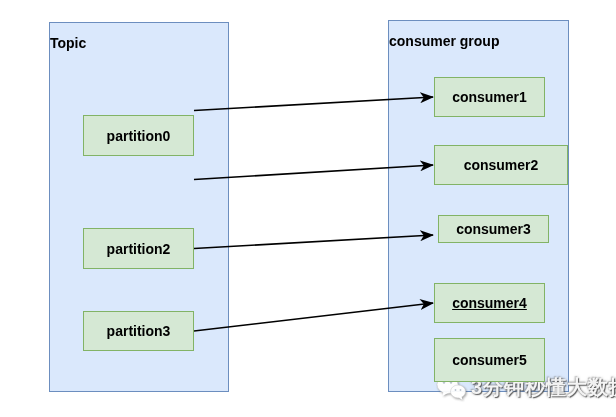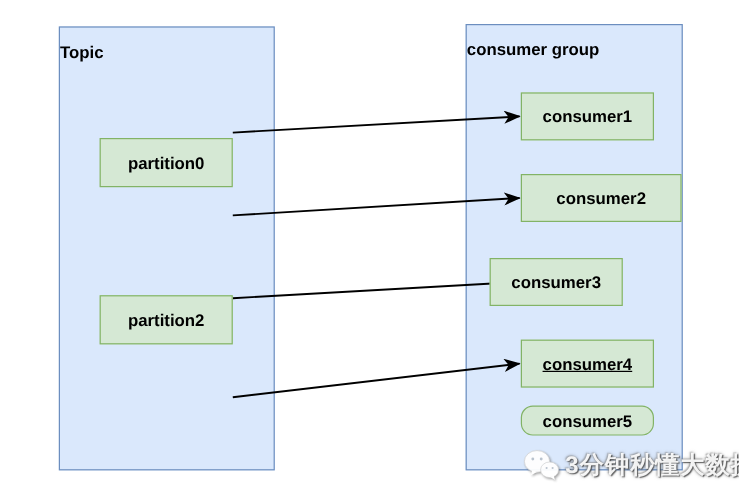--- a/index.html
+++ b/index.html
@@ -57,19 +57,20 @@
       <circle cx="15" cy="8.5" r="1.2" fill="#b9c2cc"></circle>
       <ellipse cx="22" cy="17.5" rx="7.5" ry="6.5" fill="#ffffff" stroke="#cfcfcf" stroke-width="0.6"></ellipse>
       <path d="M25.5 22.5 L26.5 26 L22.5 23.6 Z" fill="#ffffff"></path>
       <circle cx="19.5" cy="16" r="0.9" fill="#b9c2cc"></circle>
       <circle cx="24.5" cy="16" r="0.9" fill="#b9c2cc"></circle>
     </svg>
     <span class="watermark-text">3分钟秒懂大数据</span>
   </div>
 
 <div class="node" style="left: 83px; top: 90px; width: 111px; height: 41px; margin-top: 25px;">partition0</div>
-    <div class="node" style="left: 83px; top: 228px; width: 111px; height: 41px; margin-top: 18px;">partition2</div>
+    <div class="node" style="left: 83px; top: 228px; width: 111px; height: 41px;">partition2</div>
+    <div class="node" style="left: 83px; top: 311px; width: 111px; height: 40px;">partition3</div>
     <div class="node" style="left: 434px; top: 77px; width: 111px; height: 40px;">consumer1</div>
     <div class="node" style="left: 434px; top: 145px; width: 134px; height: 40px;">consumer2</div>
-    <div class="node" style="left: 408px; top: 215px; width: 111px; height: 40px;">consumer3</div>
+    <div class="node" style="left: 438px; top: 215px; width: 111px; height: 28px;">consumer3</div>
     <div class="node" style="left: 434px; top: 283px; width: 111px; height: 40px; text-decoration: underline;">consumer4</div>
-    <div class="node" style="left: 434px; top: 338px; width: 111px; height: 25px; border-radius: 10px;">consumer5</div>
+    <div class="node" style="left: 434px; top: 338px; width: 111px; height: 44px;">consumer5</div>
   </div>
 
 </body></html>

